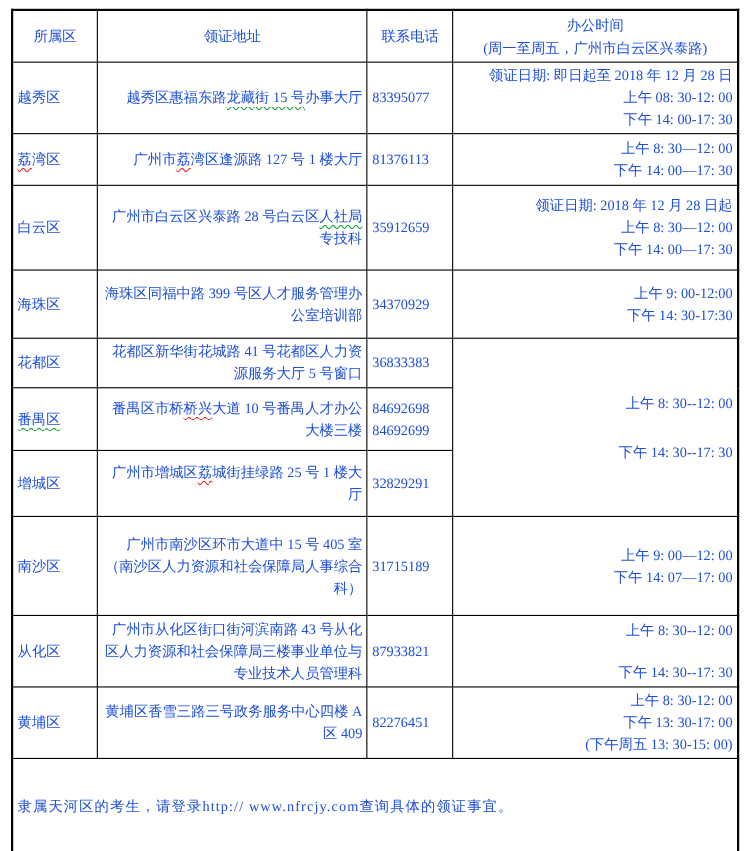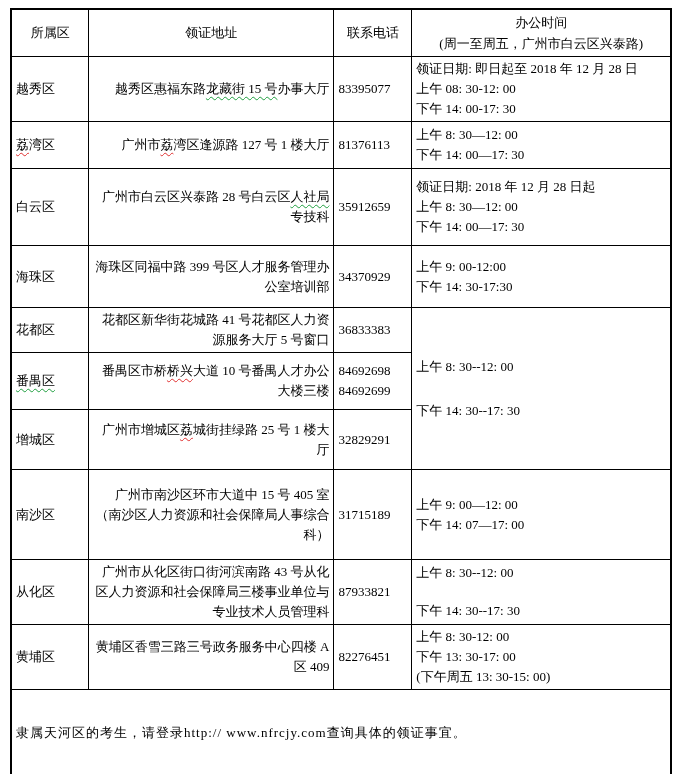--- a/index.html
+++ b/index.html
@@ -1,39 +1,39 @@
 <!DOCTYPE html>
 <html><head>
 <meta charset="utf-8">
 <style>
   html, body { margin: 0; padding: 0; background: #ffffff; }
   .page {
     width: 678px; height: 774px; box-sizing: border-box;
     padding: 8px 6px 0 10px; background: #ffffff;
     font-family: "Liberation Serif", "DejaVu Serif", serif;
-    color: #000000;
+    color: #1d4ed8;
   }
   table.doc {
     border-collapse: collapse; table-layout: fixed;
     border: 2px solid #000000;
   }
   .doc th, .doc td {
     border: 1px solid #000000;
     font-weight: normal; font-size: 13px; line-height: 20px;
     vertical-align: middle; padding: 2px 4px; box-sizing: border-box;
     overflow: hidden;
   }
   col.c1 { width: 78px; }
   col.c2 { width: 246px; }
   col.c3 { width: 78px; }
   col.c4 { width: 260px; }
   .c-district { }
   .c-address { text-align: right; padding: 2px 7px; }
   .c-phone { }
-  .c-hours { text-align: left; }
+  .c-hours { text-align: right; }
   .hdr { text-align: center; }
   .hdr .line { line-height: 21px; }
   .gap-lg div + div { margin-top: 24px; }
   .gap-md div + div { margin-top: 18px; }
   .sq-green {
     text-decoration: underline; text-decoration-style: wavy;
     text-decoration-color: #1e9e3e; text-decoration-thickness: 1px;
     text-underline-offset: 3px;
   }
   .sq-red {

